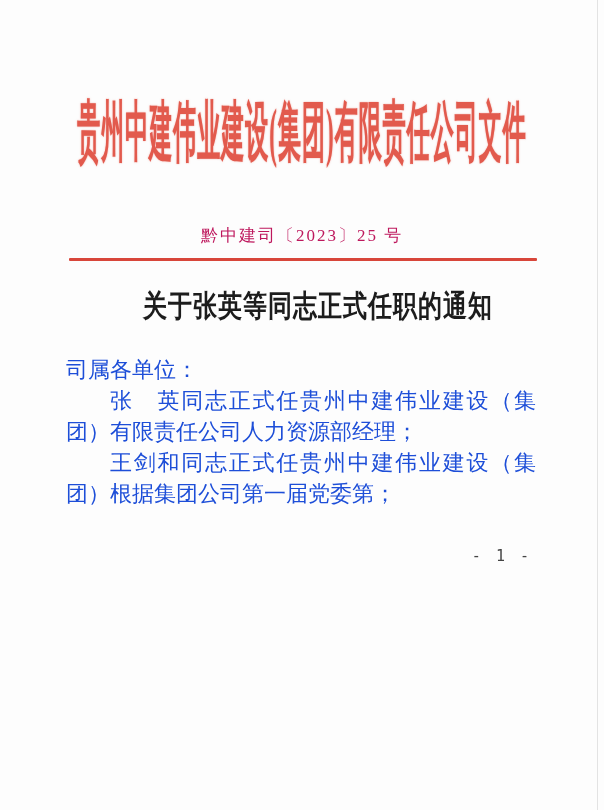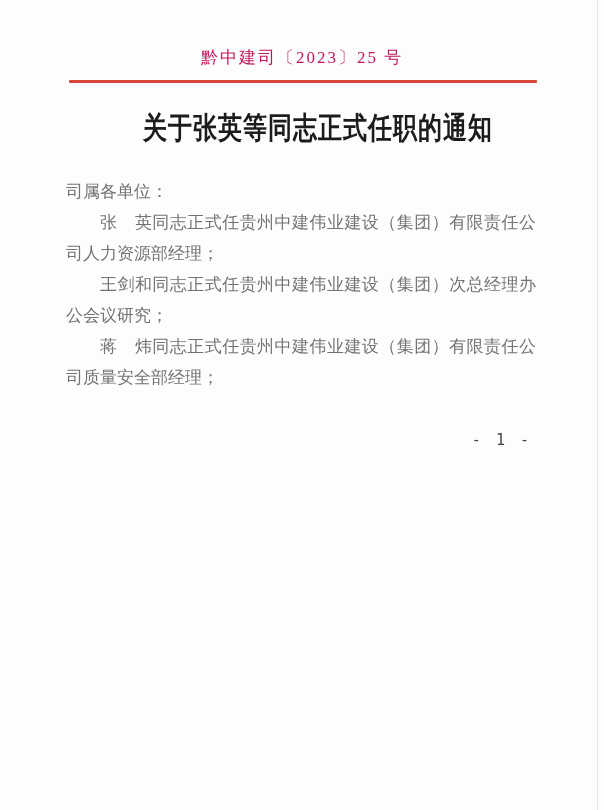--- a/index.html
+++ b/index.html
@@ -66,24 +66,24 @@
     display: inline-block;
     font-size: 24px;
     font-weight: bold;
     letter-spacing: 1px;
     color: #1c1c1c;
     white-space: nowrap;
     transform: scaleY(1.25);
   }
   .body-text {
     margin: 30px 68px 0 66px;
-    font-size: 17px;
+    font-size: 22px;
     line-height: 31px;
     text-align: justify;
-    color: #737373;
+    color: #1d4ed8;
   }
   .body-text p {
     margin: 0;
     text-indent: 2em;
   }
   .body-text .salutation {
     text-indent: 0;
   }
   .page-number {
     margin-top: 38px;
@@ -95,31 +95,33 @@
     font-family: "DejaVu Sans Mono", "Liberation Mono", monospace;
   }
 </style>
 </head>
 <body>
 
 <div class="page">
 
   <div class="scan-edge-right"></div>
 
+  <div class="red-header">
+    <span class="stretch">贵州中建伟业建设(集团)有限责任公司文件</span>
+  </div>
 
   <div class="doc-number">黔中建司〔2023〕25 号</div>
 
   <div class="red-line"></div>
 
   <div class="doc-title-wrap">
     <span class="doc-title">关于张英等同志正式任职的通知</span>
   </div>
 
   <div class="body-text">
     <p class="salutation">司属各单位：</p>
     <p>张　英同志正式任贵州中建伟业建设（集团）有限责任公司人力资源部经理；</p>
-    <p>王剑和同志正式任贵州中建伟业建设（集团）次总经理办公会议研究；</p>
-    <p>蒋　炜同志正式任贵州中建伟业建设（集团）有限责任公司质量安全部经理；</p>
+    <p>王剑和同志正式任贵州中建伟业建设（集团）根据集团公司第一届党委第；</p>
   </div>
 
   <div class="page-number">- 1 -</div>
 
 </div>
 
 </body></html>

